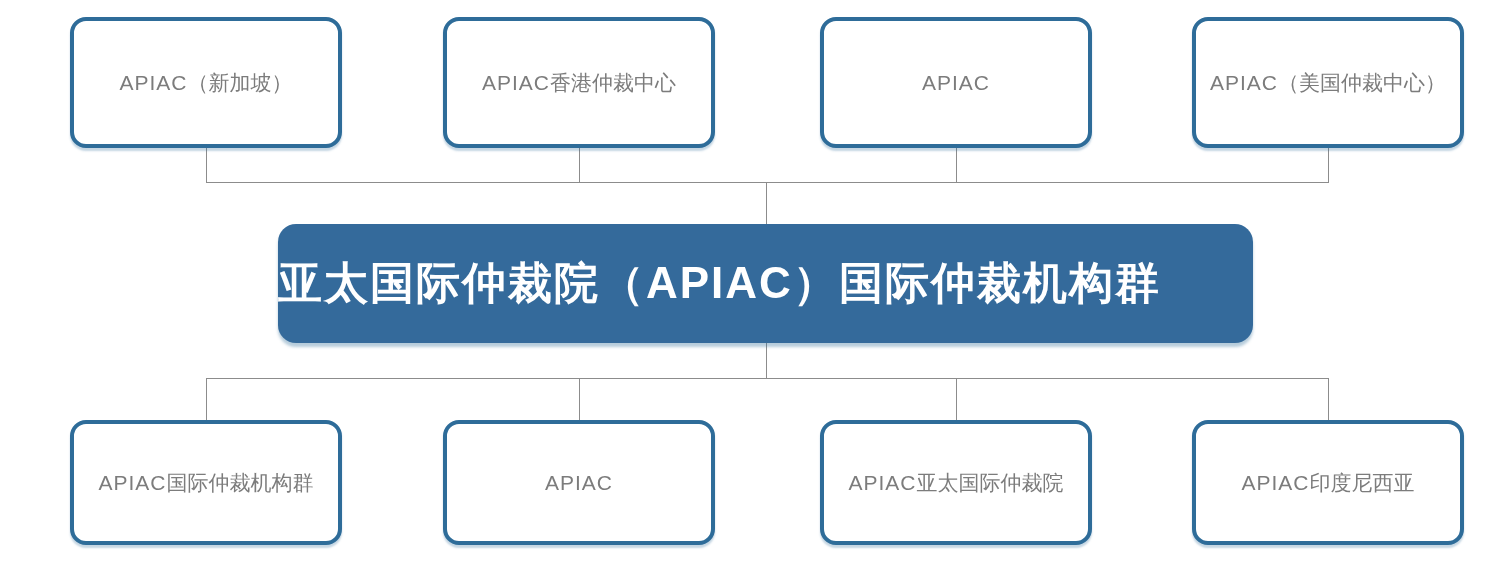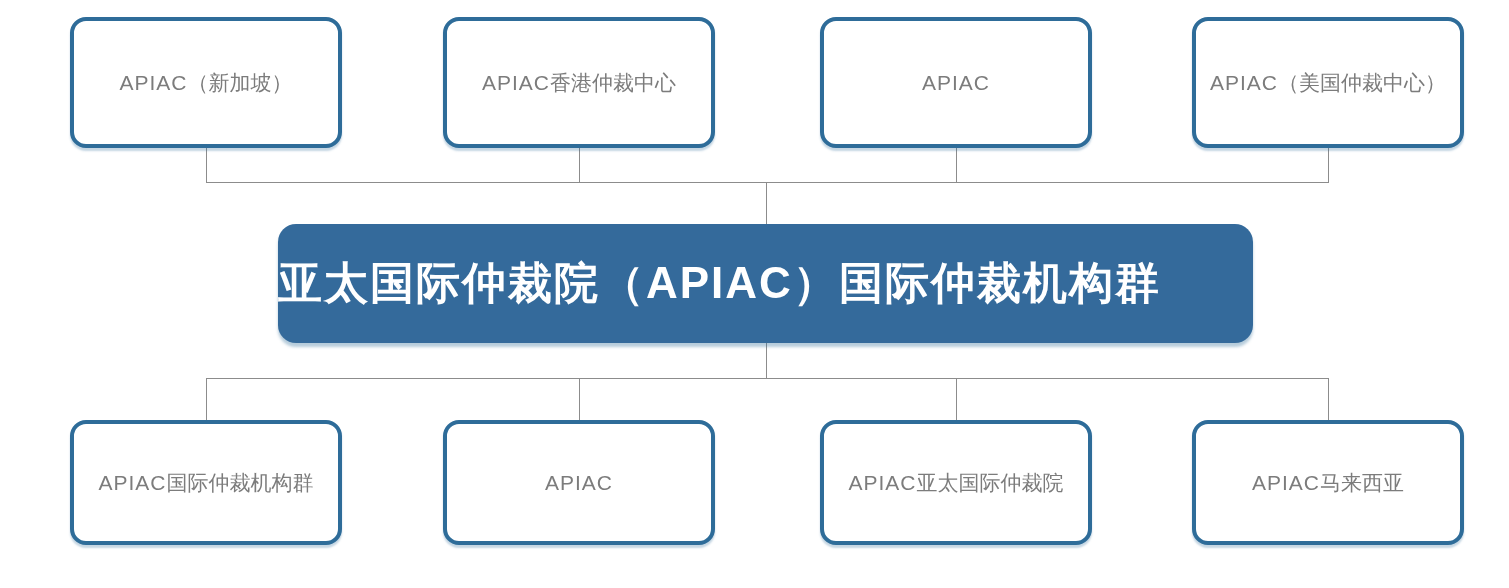--- a/index.html
+++ b/index.html
@@ -140,17 +140,17 @@
     </div>
     <div class="node col-2">
       <div class="line1">APIAC</div>
     </div>
     <div class="node col-3">
       <div class="line1">APIAC</div>
       <div class="line2">亚太国际仲裁院</div>
     </div>
     <div class="node col-4">
       <div class="line1">APIAC</div>
-      <div class="line2">马来西亚</div>
+      <div class="line2">印度尼西亚</div>
     </div>
   </div>
 
 </div>
 
 </body></html>

